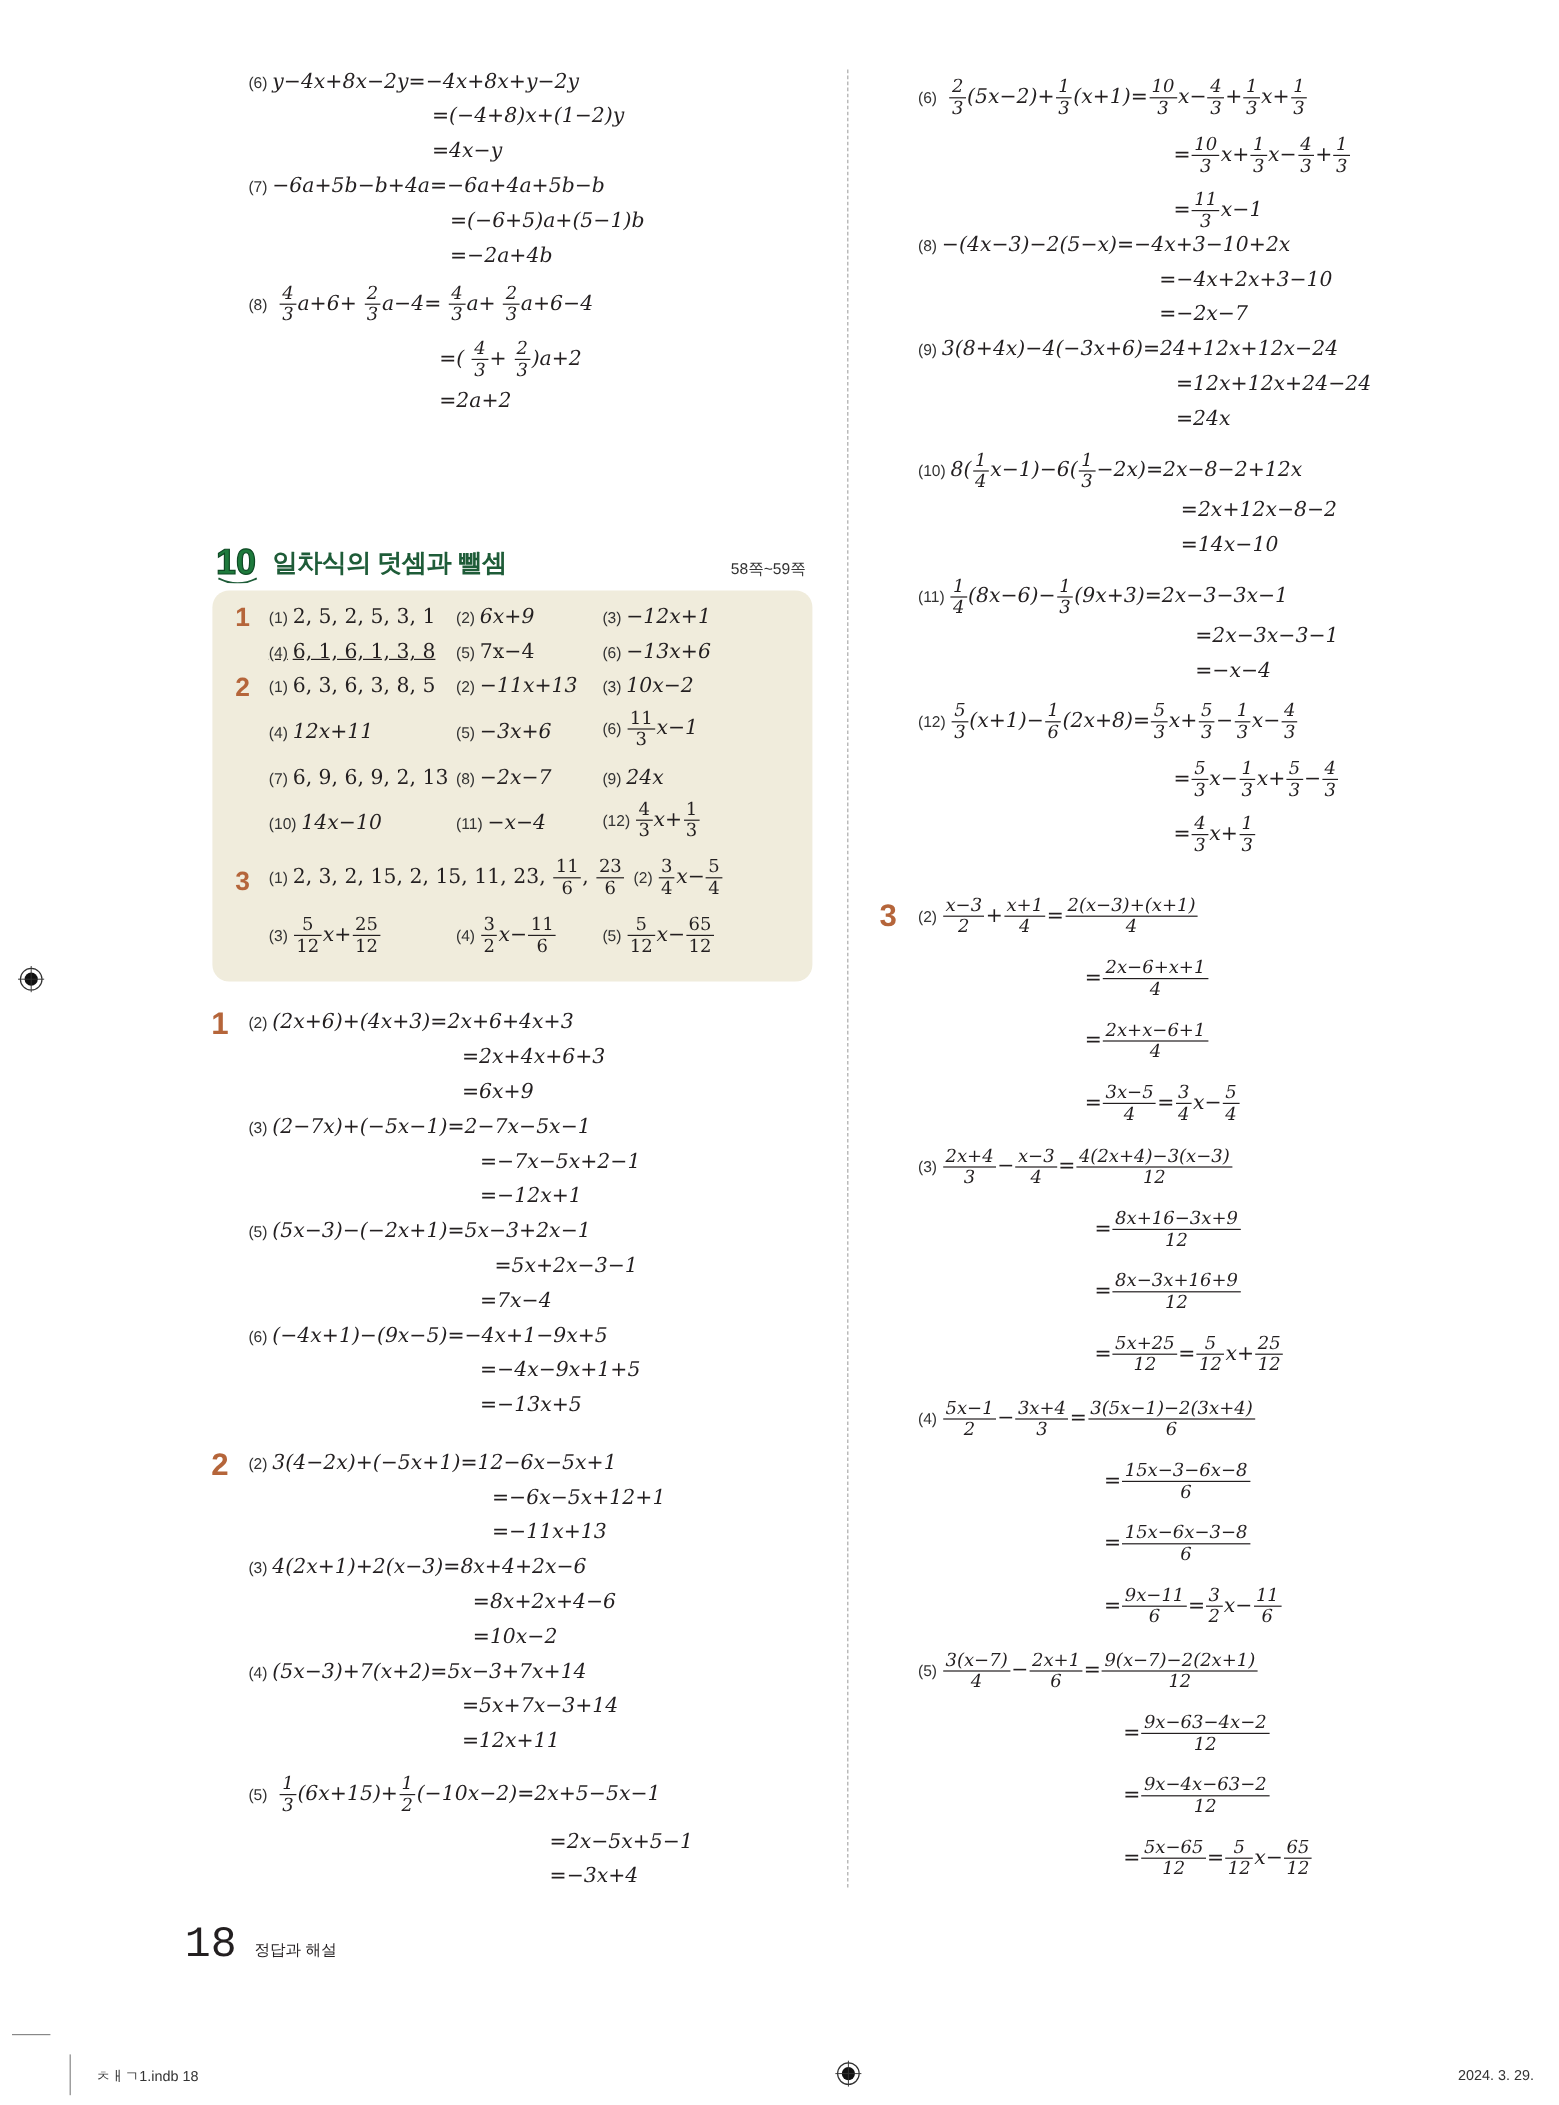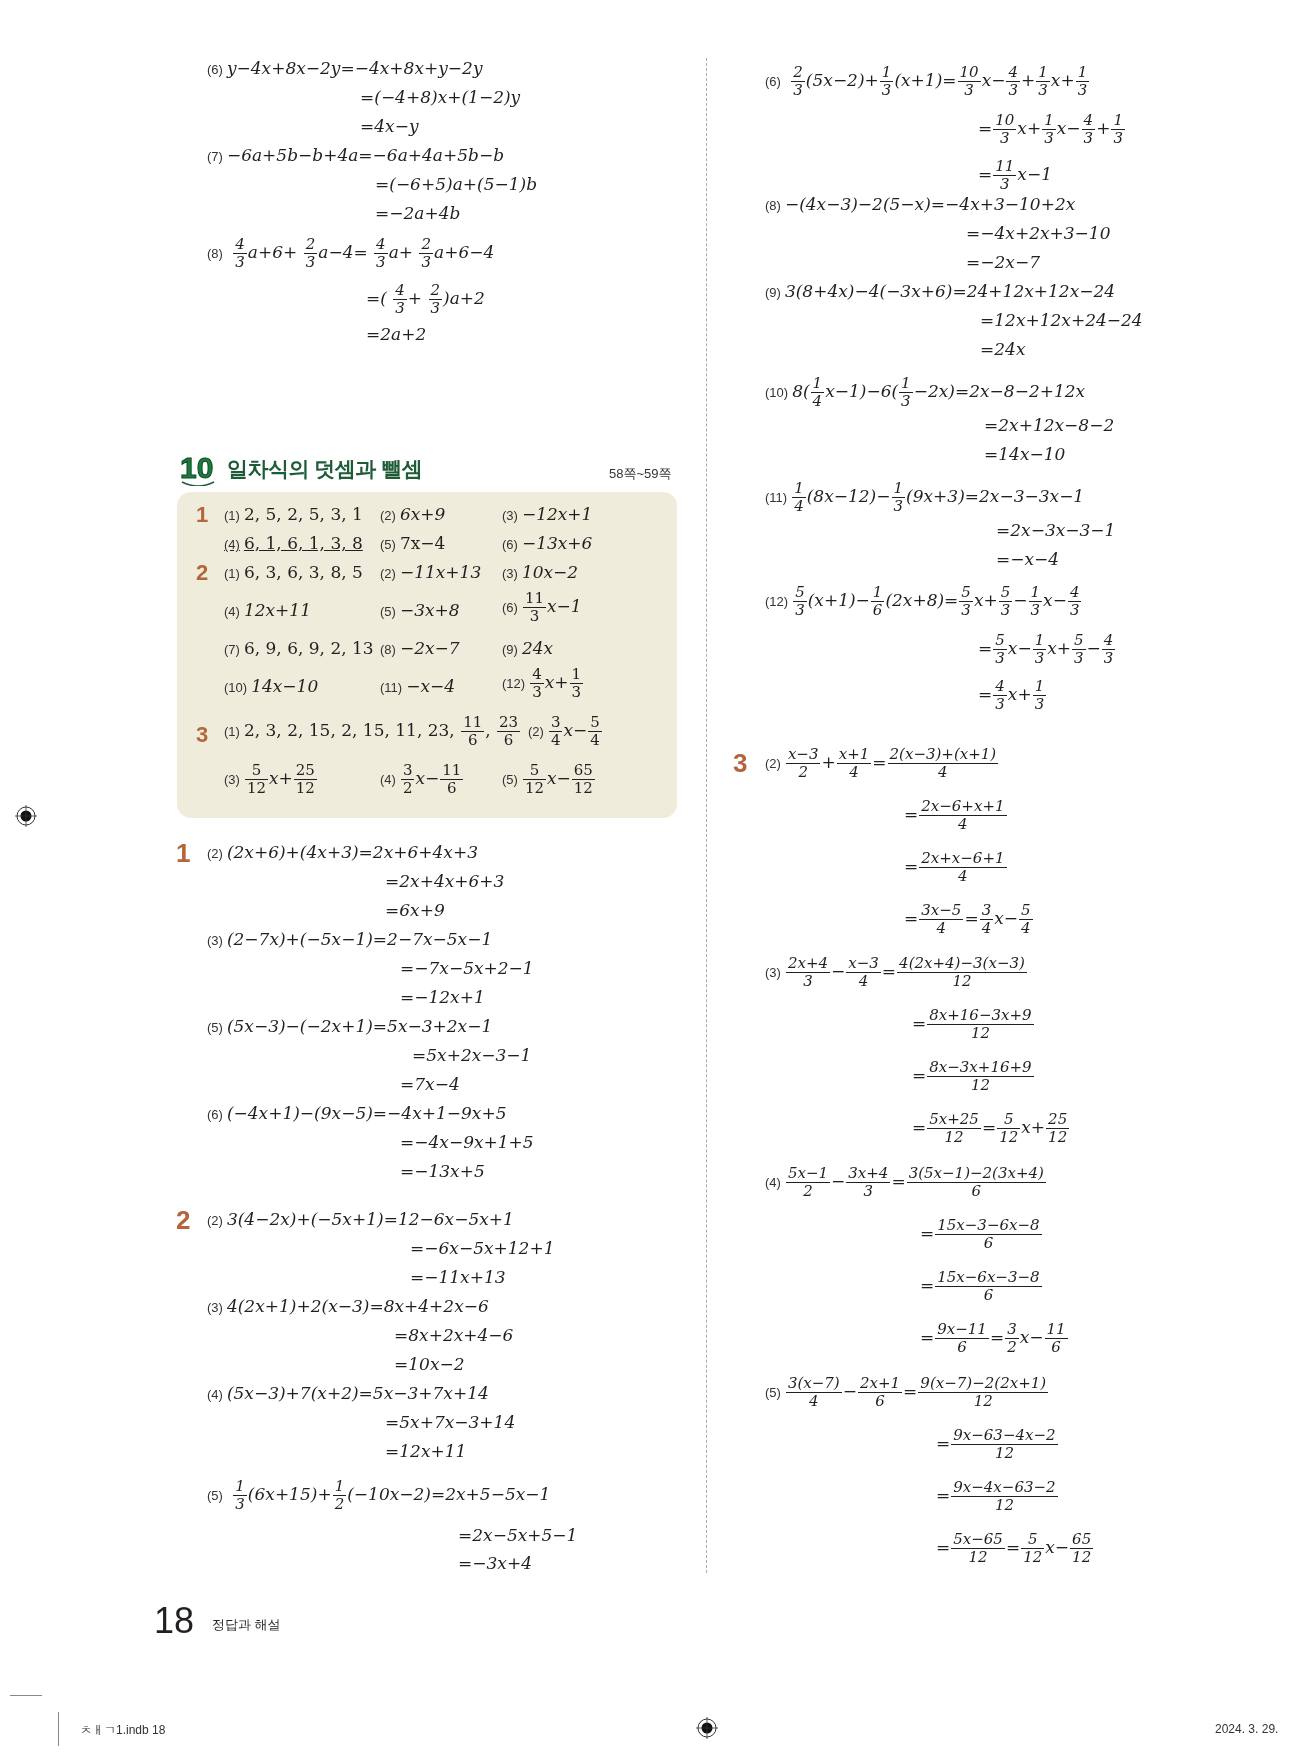--- a/index.html
+++ b/index.html
@@ -17,21 +17,21 @@
              border-left:1px dashed #aaa; }
   .answer-box { position:absolute; left:177px; top:492px; width:500px; height:326px;
                 background:#f0ecdc; border-radius:14px; }
   .sec-title { position:absolute; left:227px; top:455px; font-family:"Liberation Sans", sans-serif;
                font-weight:bold; font-size:21px; color:#1e5c38; letter-spacing:-0.5px; }
   .sec-num { position:absolute; left:178px; top:450px; width:42px; height:36px; }
   .pages { position:absolute; left:609px; top:465px; font-family:"Liberation Sans", sans-serif;
            font-size:13px; color:#333; }
   .ans { position:absolute; font-size:17px; line-height:20px; white-space:nowrap; }
   .ansnum { font-family:"Liberation Sans", sans-serif; font-size:13px; color:#333; margin-right:4px; }
-  .footer-page { position:absolute; left:154px; top:1600px; font-family:Liberation Sans, sans-serif;
+  .footer-page { position:absolute; left:154px; top:1600px; font-family:Liberation Mono, monospace;
                  font-size:36px; color:#231f20; }
   .footer-label { position:absolute; left:212px; top:1616px; font-family:"Liberation Sans", sans-serif;
                   font-size:13px; color:#231f20; }
   .slug { position:absolute; font-family:"Liberation Sans", sans-serif; font-size:12px; color:#333; }
   .reg-mark { position:absolute; width:22px; height:22px; }
 </style>
 </head>
 <body>
 
 <div>
@@ -78,21 +78,21 @@
 <div class="ans" style="left:224px;top:533px;text-decoration:underline;"><span class="ansnum">(4)</span><span>6, 1, 6, 1, 3, 8</span></div>
 <div class="ans" style="left:380px;top:533px;"><span class="ansnum">(5)</span><span style="">7x−4</span></div>
 <div class="ans" style="left:502px;top:533px;"><span class="ansnum">(6)</span><span style="font-style:italic">−13x+6</span></div>
 
 <div class="bignum" style="left:196px;top:560px;font-size:22px;">2</div>
 <div class="ans" style="left:224px;top:562px;"><span class="ansnum">(1)</span><span>6, 3, 6, 3, 8, 5</span></div>
 <div class="ans" style="left:380px;top:562px;"><span class="ansnum">(2)</span><span style="font-style:italic">−11x+13</span></div>
 <div class="ans" style="left:502px;top:562px;"><span class="ansnum">(3)</span><span style="font-style:italic">10x−2</span></div>
 
 <div class="ans" style="left:224px;top:600px;"><span class="ansnum">(4)</span><span style="font-style:italic">12x+11</span></div>
-<div class="ans" style="left:380px;top:600px;"><span class="ansnum">(5)</span><span style="font-style:italic">−3x+8</span></div>
+<div class="ans" style="left:380px;top:600px;"><span class="ansnum">(5)</span><span style="font-style:italic">−3x+6</span></div>
 <div class="ans" style="left:502px;top:590px;"><span class="ansnum">(6)</span><span class="frac"><span class="n">11</span><span>3</span></span><span style="font-style:italic">x−1</span></div>
 
 <div class="ans" style="left:224px;top:638px;"><span class="ansnum">(7)</span><span>6, 9, 6, 9, 2, 13</span></div>
 <div class="ans" style="left:380px;top:638px;"><span class="ansnum">(8)</span><span style="font-style:italic">−2x−7</span></div>
 <div class="ans" style="left:502px;top:638px;"><span class="ansnum">(9)</span><span style="font-style:italic">24x</span></div>
 
 <div class="ans" style="left:224px;top:676px;"><span class="ansnum">(10)</span><span style="font-style:italic">14x−10</span></div>
 <div class="ans" style="left:380px;top:676px;"><span class="ansnum">(11)</span><span style="font-style:italic">−x−4</span></div>
 <div class="ans" style="left:502px;top:666px;"><span class="ansnum">(12)</span><span class="frac"><span class="n">4</span><span>3</span></span><span style="font-style:italic">x+</span><span class="frac"><span class="n">1</span><span>3</span></span></div>
 
@@ -181,21 +181,21 @@
 <div>
   <div class="line" style="left:765px;top:375px;font-style:italic;">
     <span class="num" style="font-style:normal">(10)</span><span>8(</span><span class="frac"><span class="n">1</span><span>4</span></span><span>x−1)−6(</span><span class="frac"><span class="n">1</span><span>3</span></span><span>−2x)=2x−8−2+12x</span>
   </div>
   <div class="line" style="left:984px;top:415px;font-style:italic">=2x+12x−8−2</div>
   <div class="line" style="left:984px;top:444px;font-style:italic">=14x−10</div>
 </div>
 
 <div>
   <div class="line" style="left:765px;top:480px;font-style:italic;">
-    <span class="num" style="font-style:normal">(11)</span><span class="frac"><span class="n">1</span><span>4</span></span><span>(8x−12)−</span><span class="frac"><span class="n">1</span><span>3</span></span><span>(9x+3)=2x−3−3x−1</span>
+    <span class="num" style="font-style:normal">(11)</span><span class="frac"><span class="n">1</span><span>4</span></span><span>(8x−6)−</span><span class="frac"><span class="n">1</span><span>3</span></span><span>(9x+3)=2x−3−3x−1</span>
   </div>
   <div class="line" style="left:996px;top:520px;font-style:italic">=2x−3x−3−1</div>
   <div class="line" style="left:996px;top:549px;font-style:italic">=−x−4</div>
 </div>
 
 <div>
   <div class="line" style="left:765px;top:584px;font-style:italic;">
     <span class="num" style="font-style:normal">(12)</span><span class="frac"><span class="n">5</span><span>3</span></span><span>(x+1)−</span><span class="frac"><span class="n">1</span><span>6</span></span><span>(2x+8)=</span><span class="frac"><span class="n">5</span><span>3</span></span><span>x+</span><span class="frac"><span class="n">5</span><span>3</span></span><span>−</span><span class="frac"><span class="n">1</span><span>3</span></span><span>x−</span><span class="frac"><span class="n">4</span><span>3</span></span>
   </div>
   <div class="line" style="left:978px;top:632px;font-style:italic;">

